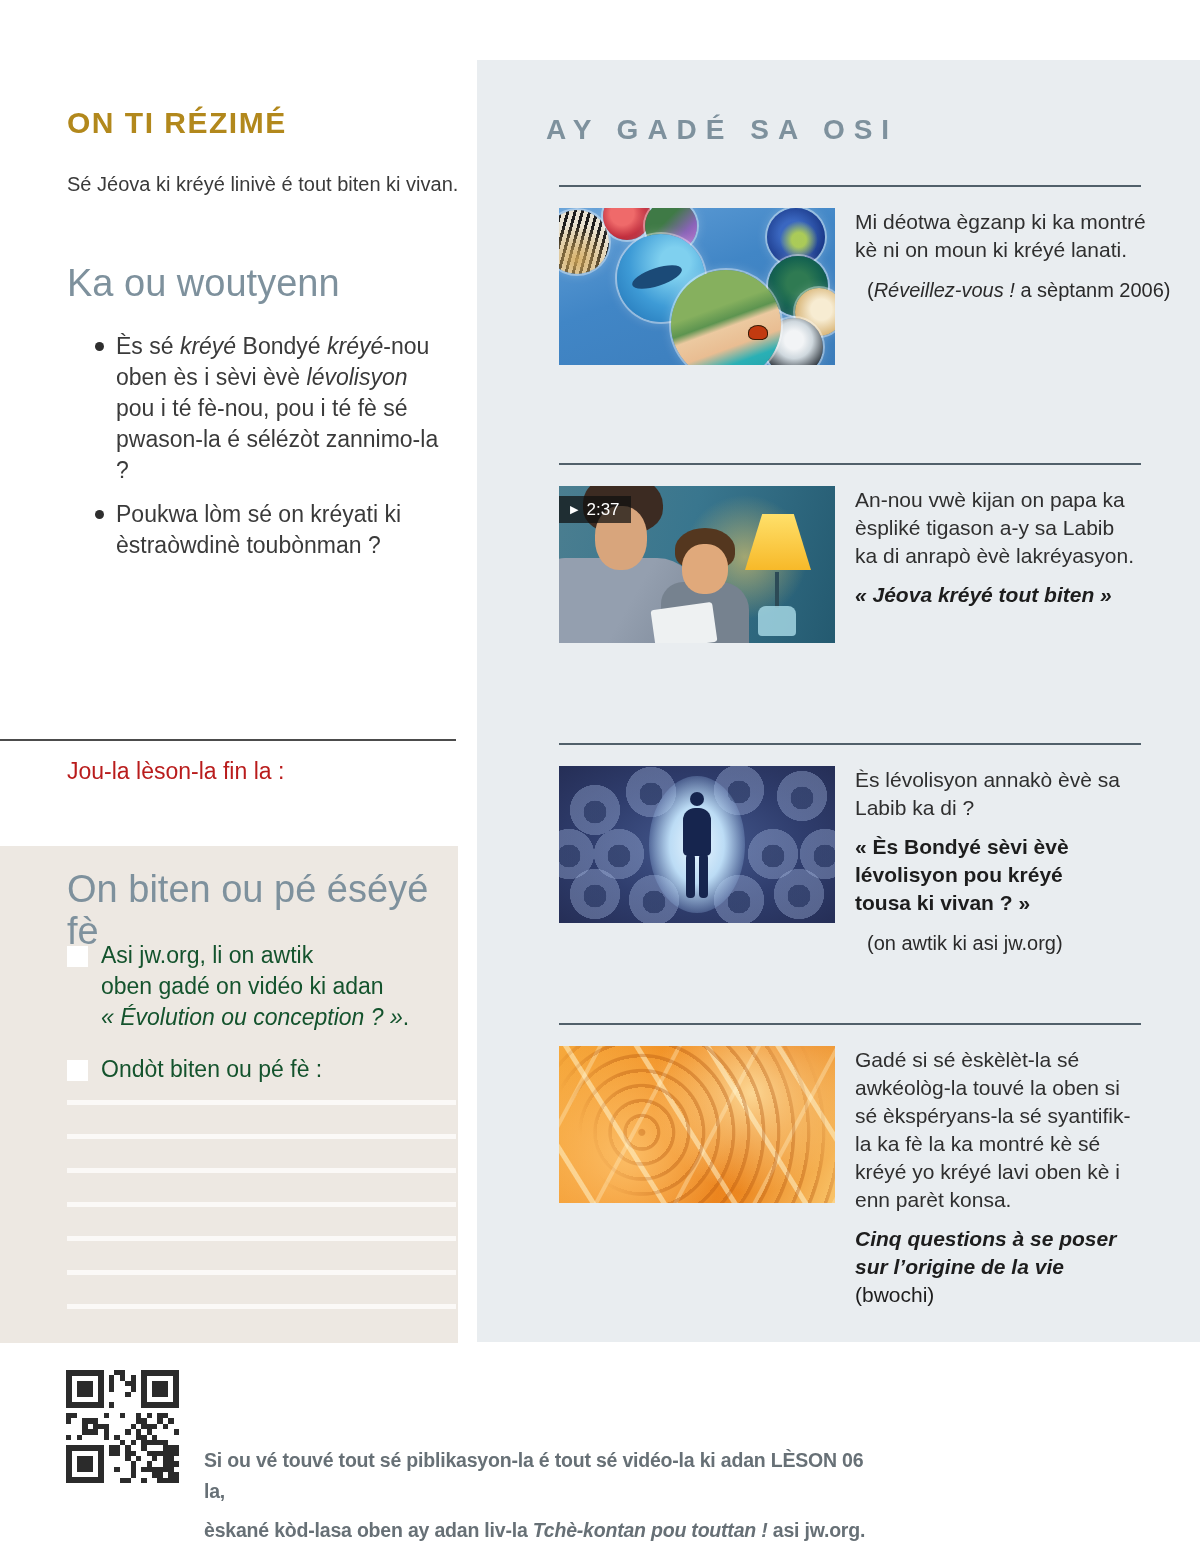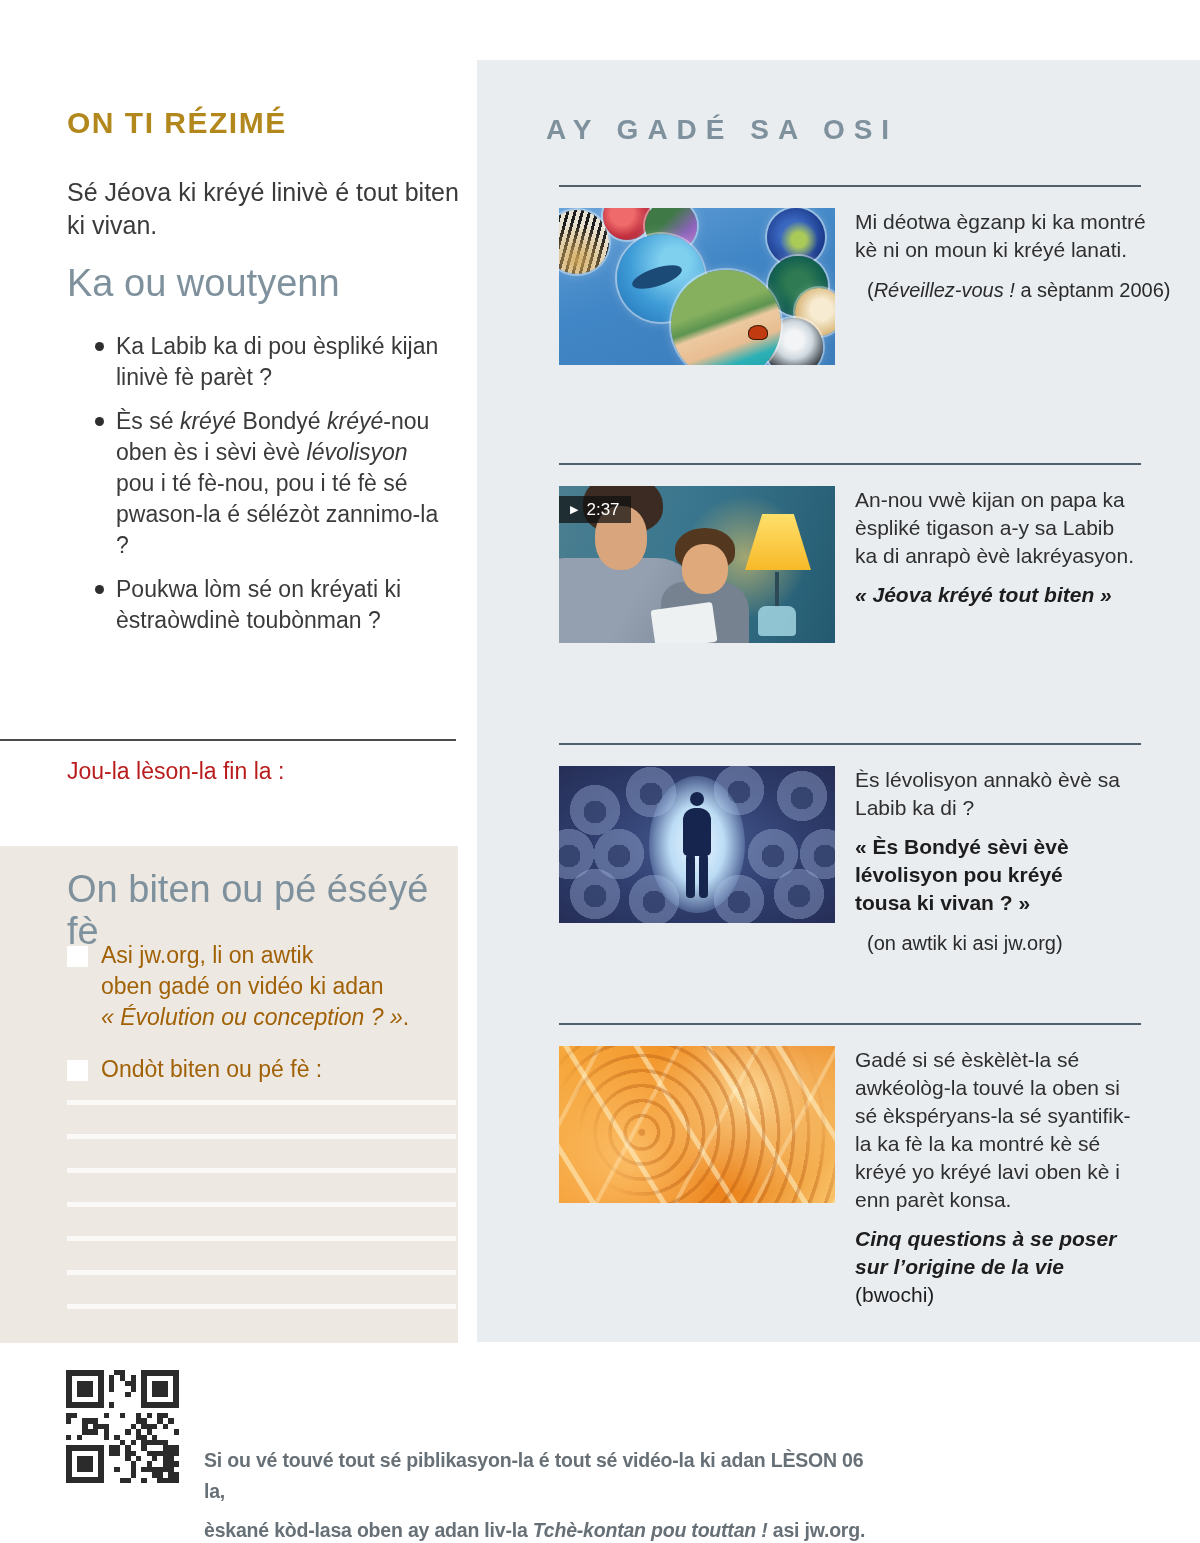--- a/index.html
+++ b/index.html
@@ -6,42 +6,42 @@
   html,body { background:#ffffff; }
   body { font-family:"Liberation Sans", sans-serif; }
   .page { position:relative; width:1200px; height:1543px; background:#fff; overflow:hidden; }
 
   .it { font-style:italic; }
   .bd { font-weight:700; }
 
   
   .h1-gold { position:absolute; left:67px; top:104px; font-size:30px; line-height:38px;
              font-weight:700; letter-spacing:1.5px; color:#B2881C; }
-  .intro   { position:absolute; left:67px; top:176px; width:400px;
-             font-size:25px; line-height:33px; color:#3a3a3a; }
+  .intro   { position:absolute; left:67px; top:168px; width:400px;
+             font-size:20px; line-height:33px; color:#3a3a3a; }
   .h2-slate{ font-size:38px; line-height:42px; font-weight:400; color:#7E919D; }
   .h2-review { position:absolute; left:67px; top:262px; }
   .bullets { position:absolute; left:67px; top:331px; width:390px; list-style:none; }
   .bullets li { position:relative; padding-left:49px; margin-bottom:13px; width:384px;
                 font-size:23px; line-height:31px; color:#3a3a3a; }
   .bullets li .li-text{ display:inline-block; max-width:335px; }
   .bullets li::before { content:""; position:absolute; left:28px; top:11px;
                 width:9px; height:9px; border-radius:50%; background:#2e2e2e; }
   .rule-left { position:absolute; left:0; top:739px; width:456px; height:2px; background:#4c4c4c; }
   .due { position:absolute; left:67px; top:755px; font-size:23px; line-height:33px; color:#b91c1c; }
 
   
   .try-box { position:absolute; left:0; top:846px; width:458px; height:497px; background:#EDE8E2; }
   .try-title { position:absolute; left:67px; top:22px; }
   .try-item { position:absolute; left:67px; display:flex; }
   .try-item.one { top:94px; }
   .try-item.two { top:208px; }
   .cb { width:21px; height:21px; background:#ffffff; margin-top:6px; flex:none; }
   .cb-label { margin-left:13px; width:352px; font-size:23px; line-height:31px;
-              color:#a16207; white-space:pre-line; }
+              color:#14532d; white-space:pre-line; }
   .write-lines { position:absolute; left:67px; top:254px; width:389px; }
   .write-line { height:5px; background:#fbf9f7; margin-bottom:29px; }
 
   
   .right-panel { position:absolute; left:477px; top:60px; width:723px; height:1282px; background:#E9EDF0; }
   .panel-title { position:absolute; left:69px; top:54px; font-size:28px; font-weight:700;
                  letter-spacing:9px; color:#7E919D; }
   .watch-item { position:absolute; left:82px; width:582px; }
   .watch-item .sep { height:2px; width:582px; background:#51606A; }
   .watch-item .row { margin-top:21px; display:flex; }
@@ -170,21 +170,20 @@
 </head>
 <body>
 
 <div class="page">
 
   <h1 class="h1-gold">ON TI RÉZIMÉ</h1>
   <p class="intro">Sé Jéova ki kréyé linivè é tout biten ki vivan.</p>
   <h2 class="h2-slate h2-review">Ka ou woutyenn</h2>
 
   <ul class="bullets">
-    <li><span class="li-text"><span>Ka Labib ka di pou èspliké kijan linivè fè parèt ?</span></span></li>
     <li><span class="li-text"><span>Ès sé </span><span class="it">kréyé</span><span> Bondyé </span><span class="it">kréyé</span><span>-nou oben ès i sèvi èvè </span><span class="it">lévolisyon</span><span> pou i té fè-nou, pou i té fè sé pwason-la é sélézòt zannimo-la ?</span></span></li>
     <li><span class="li-text"><span>Poukwa lòm sé on kréyati ki èstraòwdinè toubònman ?</span></span></li>
   </ul>
 
   <div class="rule-left"></div>
   <p class="due">Jou-la lèson-la fin la :</p>
 
   <section class="try-box">
     <h2 class="h2-slate try-title">On biten ou pé éséyé fè</h2>
     <div class="try-item one">

